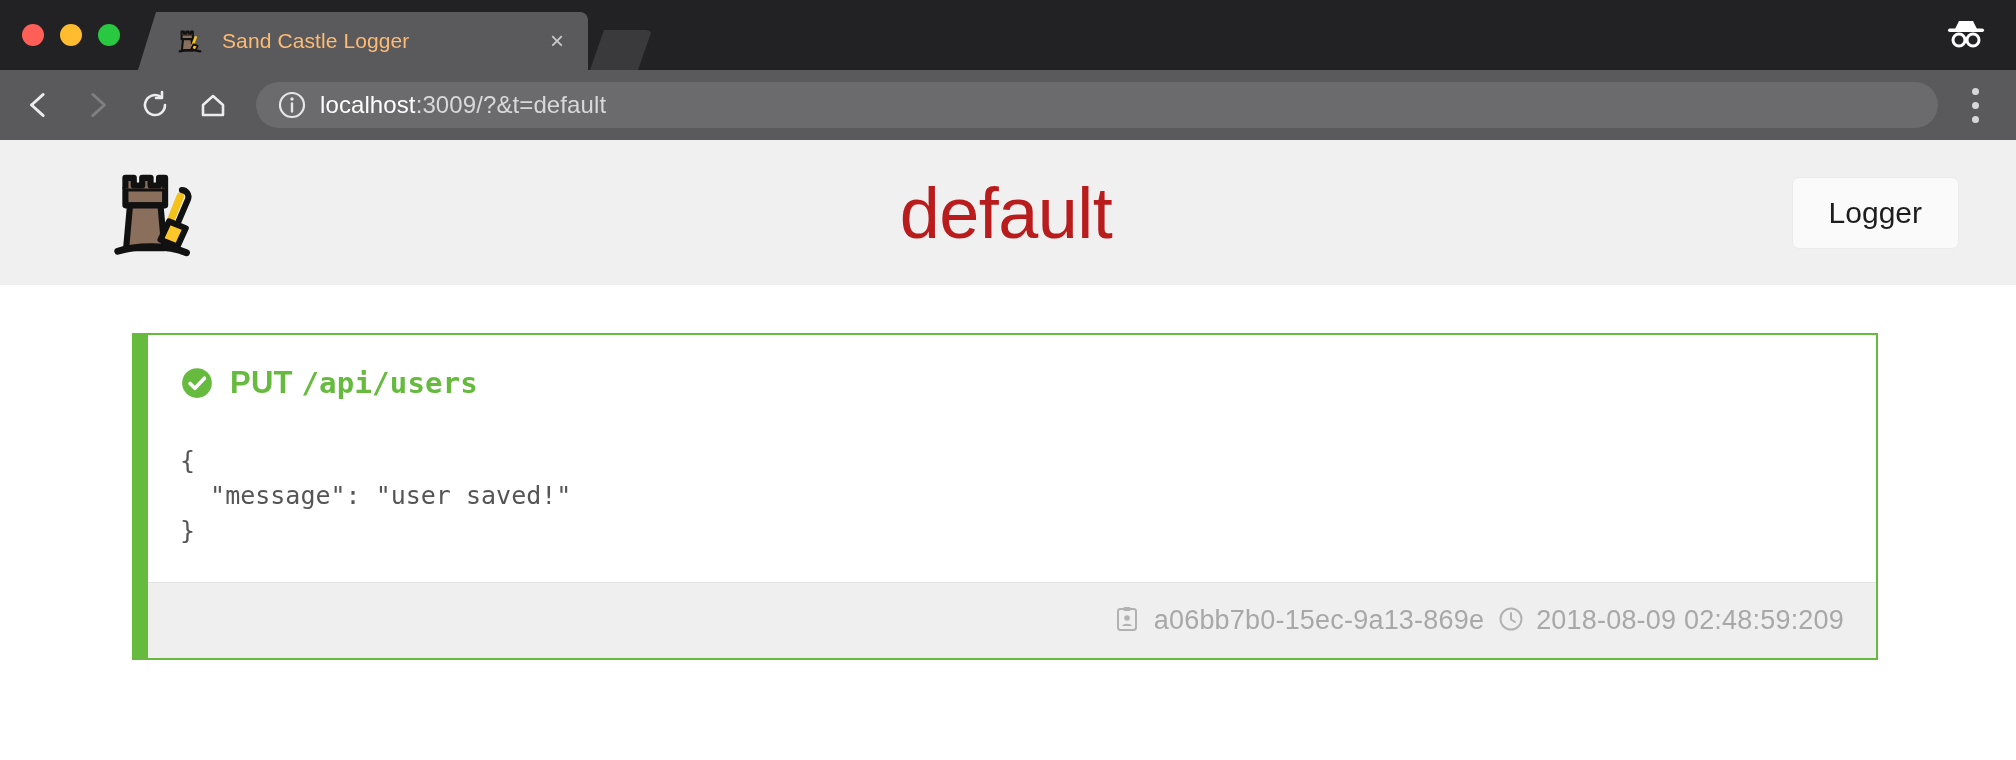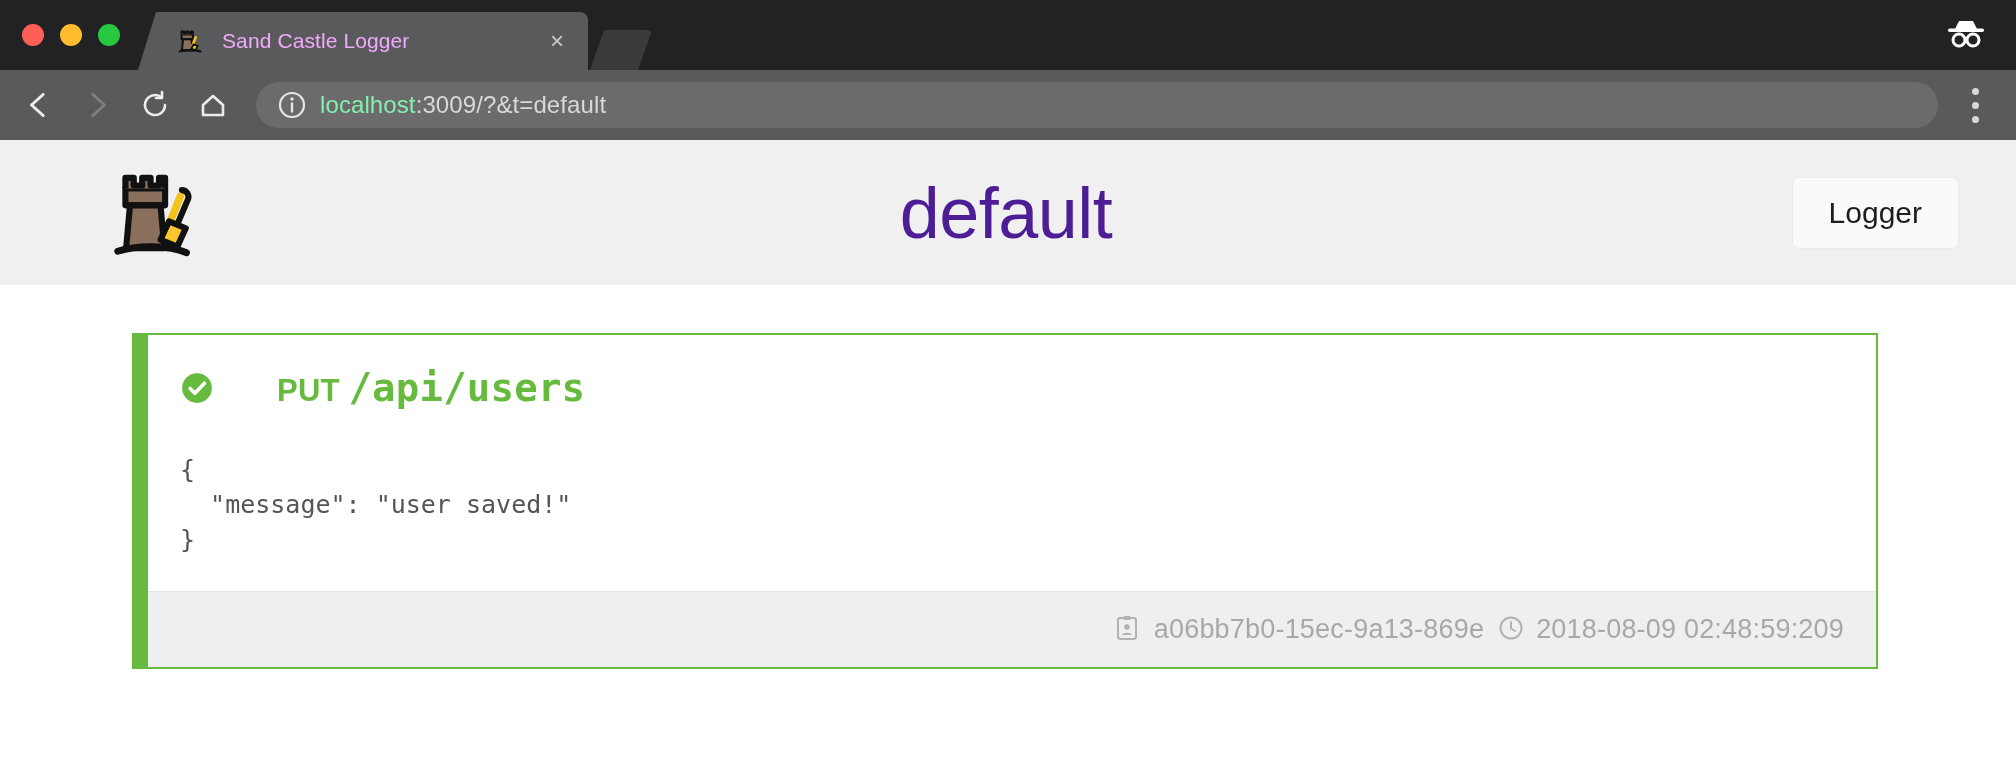--- a/index.html
+++ b/index.html
@@ -30,21 +30,21 @@
   #active-tab {
     position: relative; height: 58px; width: 450px;
     background: #5a5a5c;
     display: flex; align-items: center;
     padding: 0 0 0 38px;
     clip-path: polygon(18px 0, 100% 0, 100% 100%, 0 100%);
     border-radius: 8px 8px 0 0;
   }
   #tab-favicon { width: 30px; height: 30px; flex: none; margin-right: 16px; }
   #tab-title {
-    color: #f0abfc; font-size: 21px; letter-spacing: .1px;
+    color: #fdba74; font-size: 21px; letter-spacing: .1px;
     white-space: nowrap; overflow: hidden; text-overflow: ellipsis;
     flex: 1;
   }
   #tab-close {
     width: 34px; height: 34px; margin-right: 14px; flex: none;
     display: flex; align-items: center; justify-content: center;
     color: #c9c9cb; font-size: 24px; line-height: 1;
   }
   #new-tab-button {
     width: 62px; height: 40px; margin-left: 2px;
@@ -70,40 +70,40 @@
     flex: 1; height: 46px; margin: 0 14px 0 14px;
     background: #6b6b6d; border-radius: 26px;
     display: flex; align-items: center; padding: 0 22px;
     overflow: hidden;
   }
   #site-info-icon { flex: none; margin-right: 14px; display: flex; }
   #url-text {
     font-size: 24px; color: #d8d8da; white-space: nowrap;
     letter-spacing: .1px;
   }
-  #url-text .url-host { color: #86efac; }
+  #url-text .url-host { color: #ffffff; }
   #menu-button {
     width: 46px; height: 52px; flex: none;
     display: flex; flex-direction: column; align-items: center;
     justify-content: center; gap: 7px;
   }
   .menu-dot { width: 7px; height: 7px; border-radius: 50%; background: #d7d7d9; }
 
   
   #page { height: 620px; background: #ffffff; overflow: hidden; }
 
   #app-header {
     height: 145px; background: #f0f0f0;
     display: flex; align-items: center;
     padding: 0 58px 0 110px; position: relative;
   }
   #app-logo { width: 98px; height: 110px; flex: none; }
   #app-title {
     position: absolute; left: 0; right: 4px; text-align: center;
-    font-size: 72px; color: #4c1d95; font-weight: 400;
+    font-size: 72px; color: #b91c1c; font-weight: 400;
     letter-spacing: -.5px; pointer-events: none;
   }
   #clear-button {
     margin-left: auto; position: relative; z-index: 2;
     background: #fafafa; border: none; border-radius: 6px;
     padding: 18px 36px; font-size: 30px; color: #1d1d1d;
     font-family: "Liberation Sans", sans-serif; cursor: pointer;
     box-shadow: 0 0 0 1px rgba(0,0,0,.02);
   }
 
@@ -120,22 +120,22 @@
 
   .log-head {
     display: flex; align-items: center;
     padding: 30px 0 0 32px;
   }
   .status-icon { width: 34px; height: 34px; flex: none; margin-right: 16px; }
   .log-route {
     font-size: 31px; color: #66bb3f; letter-spacing: .2px;
     white-space: nowrap;
   }
-  .log-route .route-method { font-family: "Liberation Sans", sans-serif; font-weight: 700; margin-left: 47px; }
-  .log-route .route-path  { font-family: "DejaVu Sans Mono", monospace; font-weight: 700; font-size: 39px; }
+  .log-route .route-method { font-family: "Liberation Sans", sans-serif; font-weight: 700; }
+  .log-route .route-path  { font-family: "DejaVu Sans Mono", monospace; font-weight: 700; font-size: 29px; }
 
   .log-body {
     font-family: "DejaVu Sans Mono", monospace;
     font-size: 25px; line-height: 1.4; color: #555555;
     white-space: pre; padding: 42px 0 34px 32px;
     min-height: 130px;
   }
 
   .log-footer {
     background: #efefef; border-top: 1px solid #e4e4e4;

